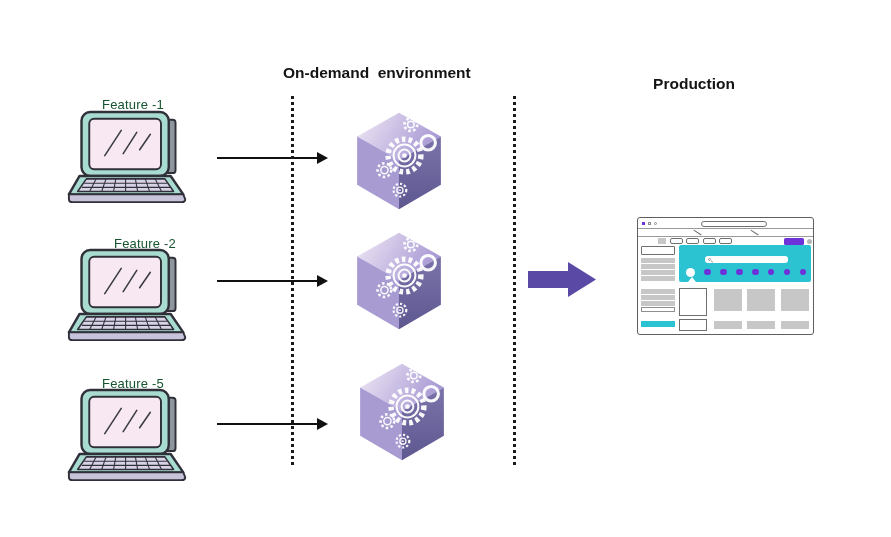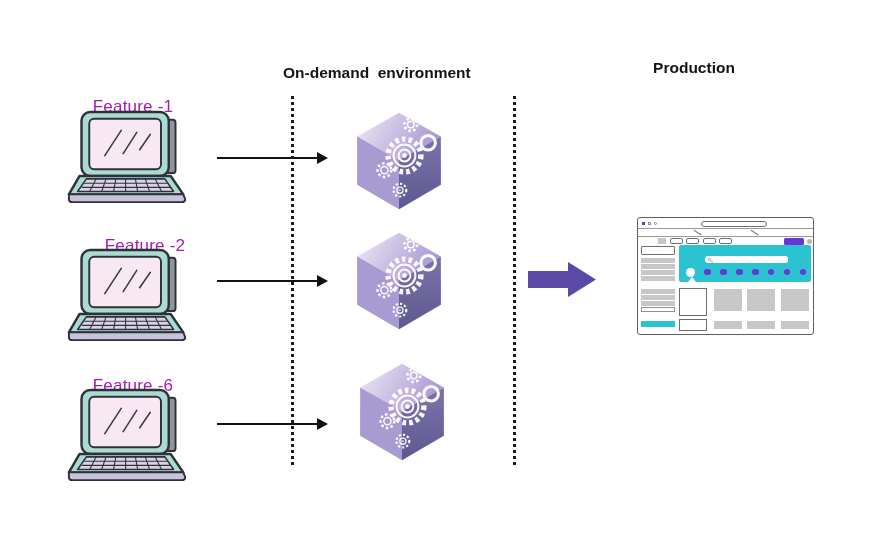--- a/index.html
+++ b/index.html
@@ -1,41 +1,41 @@
 <!DOCTYPE html>
 <html style="--teal: #2bc3d2; --purple: #6d33d9; --arrow-purple: #5b4aa5; --mint: #a8dcd1; --pink: #f8e8f1; --lavender: #d8d2e7; --base-lavender: #c8c3da; --side-gray: #8e969c; --ink: #30303a; --gray-fill: #c7c7c7; --cube-left: #a89bd2; --cube-right-top: #7b74ab; --cube-right-bottom: #5e5890; --cube-top-light: #f1eaf5; --cube-top-dark: #a99ad5;"><head>
 <meta charset="utf-8">
 <style>
   html,body{margin:0;padding:0;background:#fff;}
   .stage{position:relative;width:891px;height:537px;background:#fff;overflow:hidden;
          font-family:"Liberation Sans",sans-serif;}
 
   
-  .feature-label{position:absolute;width:124px;text-align:center;font-size:17px;
-                 color:#a21caf;letter-spacing:.2px;}
+  .feature-label{position:absolute;width:124px;text-align:center;font-size:13px;
+                 color:#14532d;letter-spacing:.2px;}
   .fl1{left:71px;top:97px;} .fl2{left:83px;top:236px;} .fl3{left:71px;top:376px;}
 
   
   .laptop{position:absolute;width:126px;height:97px;}
   .lp1{left:66px;top:110px;} .lp2{left:66px;top:248px;} .lp3{left:66px;top:388px;}
 
   
   .flow-arrow{position:absolute;left:217px;width:100px;height:2px;background:#111;}
   .flow-arrow::after{content:"";position:absolute;right:-11px;top:-5px;width:0;height:0;
     border-left:11px solid #111;border-top:6px solid transparent;border-bottom:6px solid transparent;}
   .fa1{top:157px;} .fa2{top:280px;} .fa3{top:423px;}
 
   
   .dotted-sep{position:absolute;top:96px;height:369px;width:0;border-left:3px dotted #1a1a1a;}
   .ds1{left:291px;} .ds2{left:513px;}
 
   
   .heading{position:absolute;font-weight:bold;font-size:15.5px;color:#141414;white-space:pre;}
   .env-heading{left:283px;top:64px;width:240px;text-align:left;}
-  .prod-heading{left:604px;top:59px;width:180px;text-align:center;}
+  .prod-heading{left:604px;top:75px;width:180px;text-align:center;}
 
   
   .cube{position:absolute;width:92px;height:102px;}
   .cb1{left:353px;top:110px;} .cb2{left:353px;top:230px;} .cb3{left:356px;top:361px;}
 
   
   .big-arrow{position:absolute;left:528px;top:262px;width:68px;height:36px;}
 
   
   .browser{position:absolute;left:637px;top:217px;width:175px;height:116px;background:#fff;
@@ -130,21 +130,21 @@
         </g>
       </symbol>
     </defs>
   </svg>
 
   <div class="heading env-heading">On-demand  environment</div>
   <div class="heading prod-heading">Production</div>
 
   <div class="feature-label fl1">Feature -1</div>
   <div class="feature-label fl2">Feature -2</div>
-  <div class="feature-label fl3">Feature -6</div>
+  <div class="feature-label fl3">Feature -5</div>
 
   <svg class="laptop lp1">
       <use href="#sym-laptop"></use>
     </svg>
   <svg class="laptop lp2">
       <use href="#sym-laptop"></use>
     </svg>
   <svg class="laptop lp3">
       <use href="#sym-laptop"></use>
     </svg>

